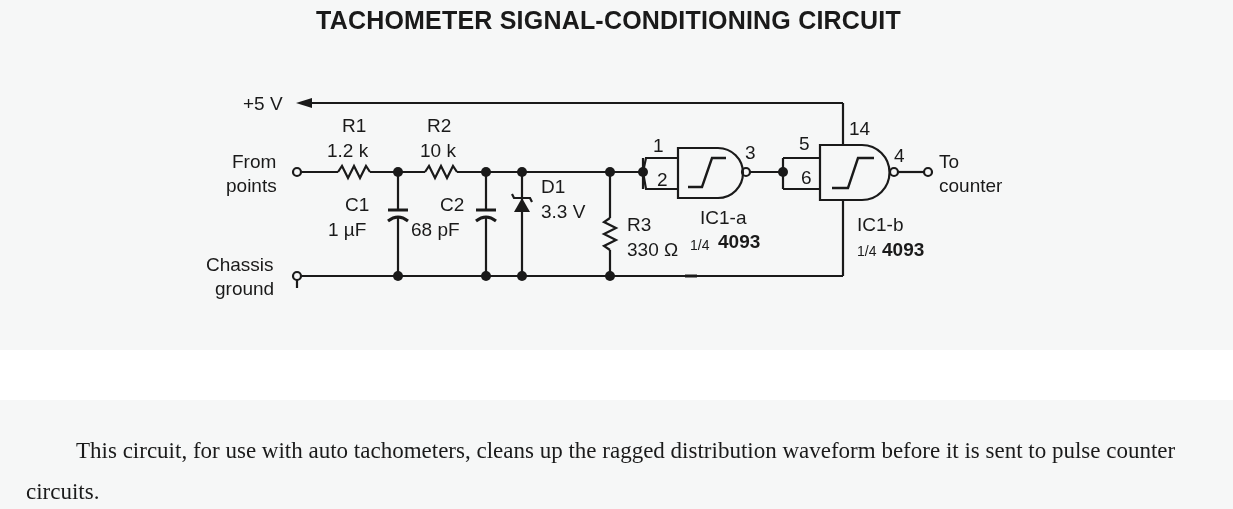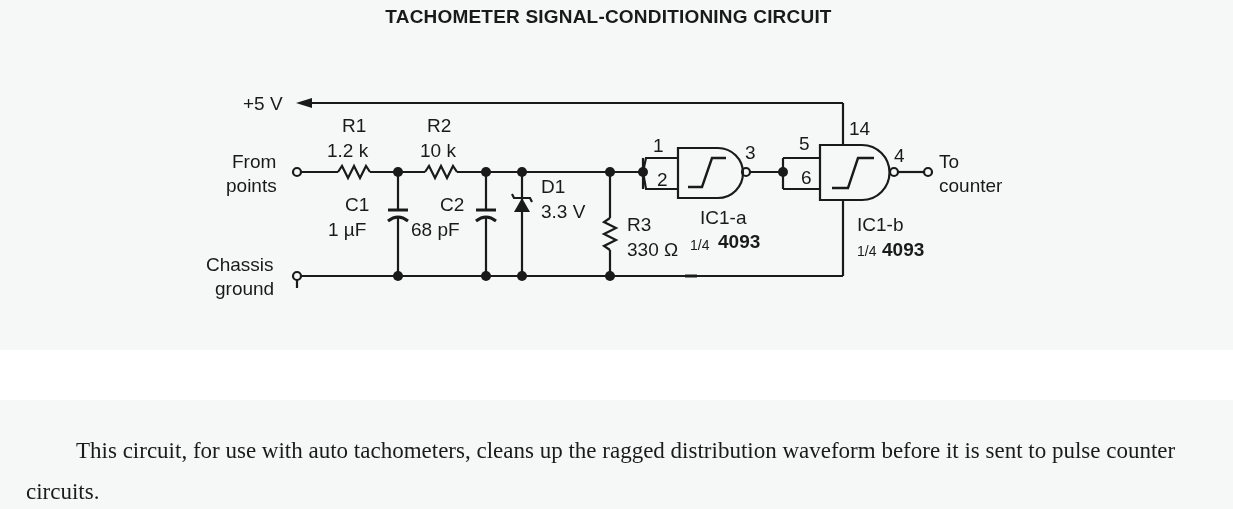--- a/index.html
+++ b/index.html
@@ -1,19 +1,19 @@
 <!DOCTYPE html>
 <html><head>
 <meta charset="utf-8">
 <style>
   html,body{margin:0;padding:0;background:#ffffff;}
   body{width:1233px;height:509px;position:relative;overflow:hidden;font-family:"Liberation Sans",sans-serif;color:#1a1a1a;}
   .panel-top{position:absolute;left:0;top:0;width:1233px;height:350px;background:#f6f7f7;}
   .panel-bottom{position:absolute;left:0;top:400px;width:1233px;height:109px;background:#f6f7f7;}
-  .title{position:absolute;left:0;width:1217px;top:6px;text-align:center;font-weight:bold;font-size:19px;letter-spacing:0.2px;}
+  .title{position:absolute;left:0;width:1217px;top:6px;text-align:center;font-weight:bold;font-size:25px;letter-spacing:0.2px;}
   svg text{font-family:"Liberation Sans",sans-serif;fill:#1a1a1a;}
   .lbl{font-size:19px;}
   .caption{position:absolute;left:26px;top:430px;width:1205px;font-family:"Liberation Serif",serif;font-size:23px;line-height:41px;text-indent:50px;color:#1a1a1a;}
 </style>
 </head>
 <body>
 
 <div class="panel-top"></div>
 <div class="panel-bottom"></div>
 

